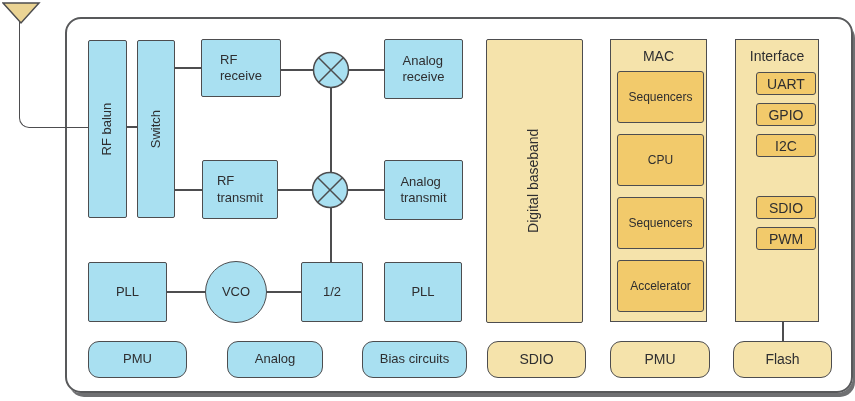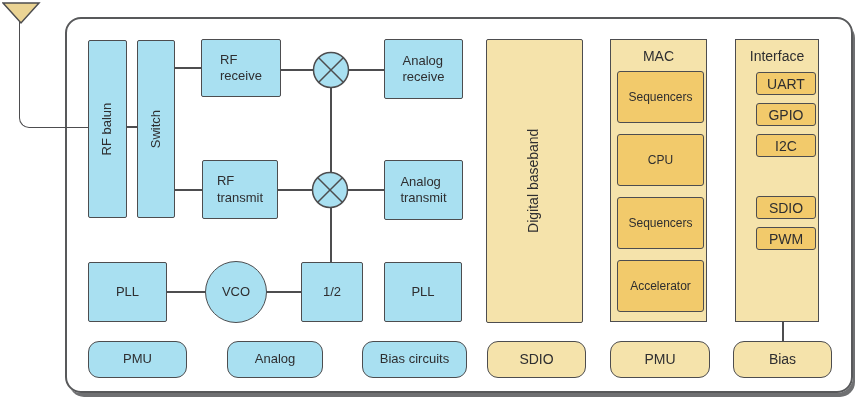--- a/index.html
+++ b/index.html
@@ -176,16 +176,16 @@
         <span>I2C</span>
       </div>
     <div class="inner if-inner" style="top:156px">
         <span>SDIO</span>
       </div>
     <div class="inner if-inner" style="top:187px">
         <span>PWM</span>
       </div>
   </div>
   <div class="blk tan round" style="left:733px;top:341px;width:99px;height:37px;font-size:14px">
-    <span>Bias</span>
+    <span>Flash</span>
   </div>
 
 </div>
 
 </body></html>

